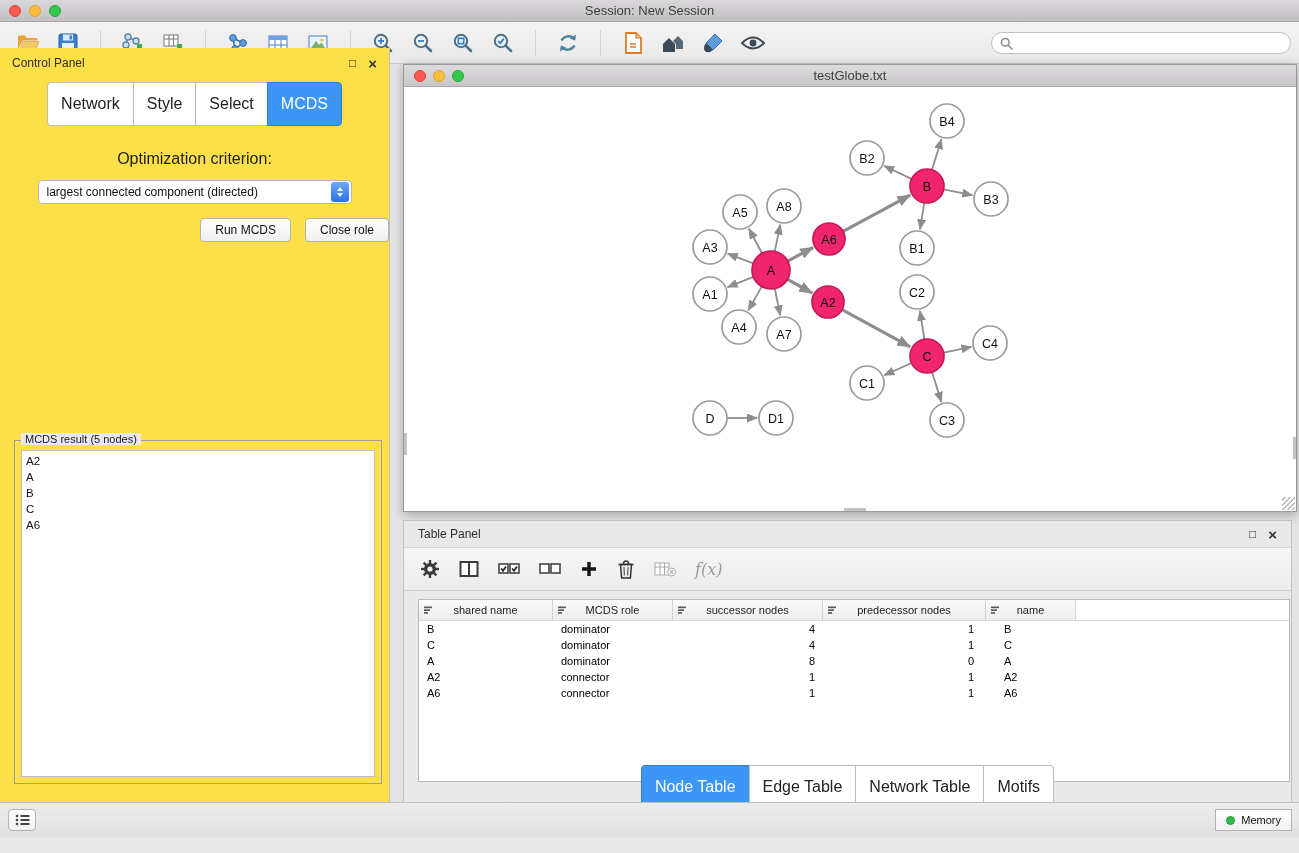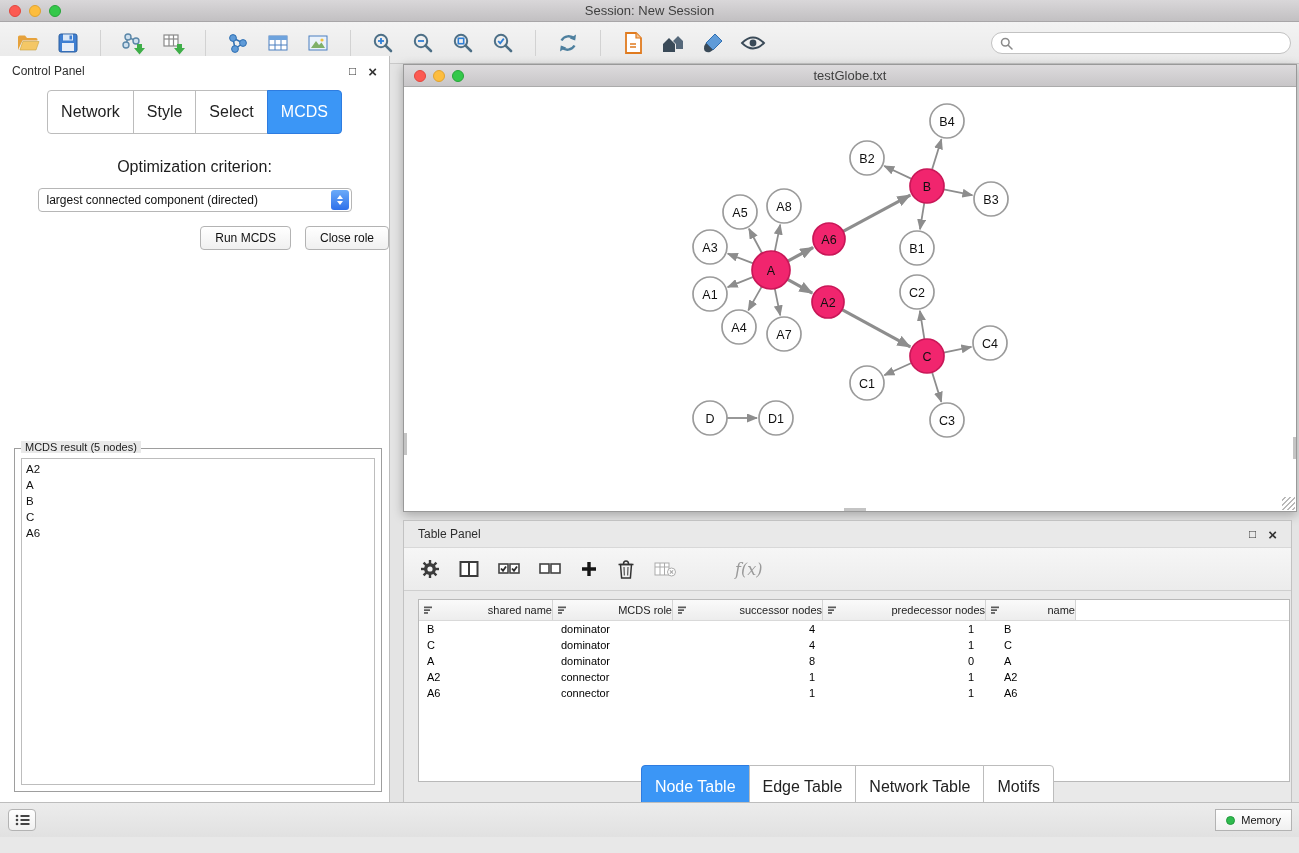--- a/index.html
+++ b/index.html
@@ -16,21 +16,21 @@
   .tb-title{text-align:center;font-size:13px;color:#3f3f3f;line-height:21px;}
 
   
   .toolbar{position:absolute;top:22px;left:0;width:100%;height:42px;background:linear-gradient(#f3f3f3,#e9e9e9);border-bottom:1px solid #c9c9c9;box-sizing:border-box;display:flex;align-items:center;padding-left:8px;}
   .tbi{width:32px;height:32px;display:flex;align-items:center;justify-content:center;margin:0 4px;border-radius:4px;}
   .vsep{width:1px;height:26px;background:#d2d2d2;margin:0 12px;}
   .search-box{position:absolute;right:8px;top:10px;width:300px;height:22px;background:#fff;border:1px solid #c2c2c2;border-radius:12px;box-sizing:border-box;display:flex;align-items:center;padding:0 8px;gap:5px;}
   .search-box input{border:none;outline:none;flex:1;font-size:12px;background:transparent;font-family:"Liberation Sans",sans-serif;}
 
   
-  .control-panel{position:absolute;left:0;top:56px;width:390px;bottom:35px;background:#ffffff;border-right:1px solid #bdbdbd;box-sizing:border-box;}
+  .control-panel{position:absolute;left:0;top:48px;width:390px;bottom:35px;background:#fde047;border-right:1px solid #bdbdbd;box-sizing:border-box;}
   .panel-header{height:30px;display:flex;align-items:center;padding:0 12px;font-size:12px;color:#2e2e2e;}
   .ph-title{flex:1;}
   .win-btn{font-size:12px;color:#333;margin-left:12px;line-height:1;}
   .close-glyph{font-weight:bold;font-size:15px;}
   .seg-row{display:flex;justify-content:center;margin-top:4px;}
   .seg{background:#fff;border:1px solid #bcbcbc;color:#222;font-size:16px;padding:12px 13px;margin-left:-1px;white-space:nowrap;}
   .seg:first-child{border-radius:4px 0 0 4px;margin-left:0;}
   .seg:last-child{border-radius:0 4px 4px 0;}
   .seg.active{background:#3b96f6;border-color:#2e7ce0;color:#fff;}
   .opt-label{text-align:center;margin-top:24px;font-size:16px;color:#1d1d1d;}
@@ -52,24 +52,24 @@
   .nw-traffic{position:absolute;left:10px;top:5px;display:flex;gap:7px;}
   .nw-canvas{position:absolute;top:22px;left:0;right:0;bottom:0;background:#fff;overflow:hidden;}
   .thumb{position:absolute;background:#c4c4c4;}
   .resize-grip{position:absolute;right:1px;bottom:1px;width:13px;height:13px;background:repeating-linear-gradient(135deg,transparent 0 2px,#b9b9b9 2px 3.5px);}
 
   
   .table-panel{position:absolute;left:13px;top:456px;width:889px;height:297px;background:#e9e9e9;border:1px solid #c2c2c2;box-sizing:border-box;}
   .tp-header{height:26px;display:flex;align-items:center;padding:0 14px;font-size:12px;color:#2e2e2e;}
   .tp-toolbar{height:42px;display:flex;align-items:center;padding-left:16px;gap:19px;background:linear-gradient(#f6f6f6,#ececec);border-top:1px solid #d8d8d8;border-bottom:1px solid #cfcfcf;}
   .tpi{display:flex;align-items:center;justify-content:center;height:30px;}
-  .fx{font-family:"DejaVu Serif",serif;font-style:italic;font-size:16px;color:#9a9a9a;margin-left:40px;}
+  .fx{font-family:"DejaVu Serif",serif;font-style:italic;font-size:16px;color:#9a9a9a;}
   .node-table{position:absolute;left:14px;right:1px;top:78px;bottom:34px;background:#fff;border:1px solid #b9b9b9;overflow:hidden;box-sizing:border-box;}
   .nt-header{display:flex;height:20px;background:#fff;border-bottom:1px solid #d9d9d9;}
-  .th{position:relative;display:flex;align-items:center;justify-content:flex-end;font-size:11px;color:#222;border-right:1px solid #d4d4d4;box-sizing:border-box;background:linear-gradient(#fafafa,#ededed);}
+  .th{position:relative;display:flex;align-items:center;justify-content:center;font-size:11px;color:#222;border-right:1px solid #d4d4d4;box-sizing:border-box;background:linear-gradient(#fafafa,#ededed);}
   .th svg{position:absolute;left:5px;}
   .tr{display:flex;height:16px;align-items:center;}
   .td{font-size:11px;color:#000;box-sizing:border-box;white-space:nowrap;display:flex;align-items:center;}
   .tp-tabs{position:absolute;bottom:7px;left:0;right:0;display:flex;justify-content:center;}
 
   
   .statusbar{position:absolute;left:0;bottom:0;width:100%;height:35px;background:linear-gradient(#ececec,#e1e1e1);border-top:1px solid #bdbdbd;box-sizing:border-box;}
   .list-btn{position:absolute;left:8px;top:6px;width:28px;height:22px;background:linear-gradient(#fff,#f0f0f0);border:1px solid #b3b3b3;border-radius:4px;display:flex;align-items:center;justify-content:center;box-sizing:border-box;}
   .memory-btn{position:absolute;right:7px;top:6px;height:22px;background:linear-gradient(#fff,#f0f0f0);border:1px solid #b3b3b3;border-radius:0;display:flex;align-items:center;gap:6px;padding:0 10px;font-size:11px;color:#111;box-sizing:border-box;}
   .mem-dot{width:9px;height:9px;border-radius:50%;background:#2fbb4f;border:1px solid #219a3c;box-sizing:border-box;}

